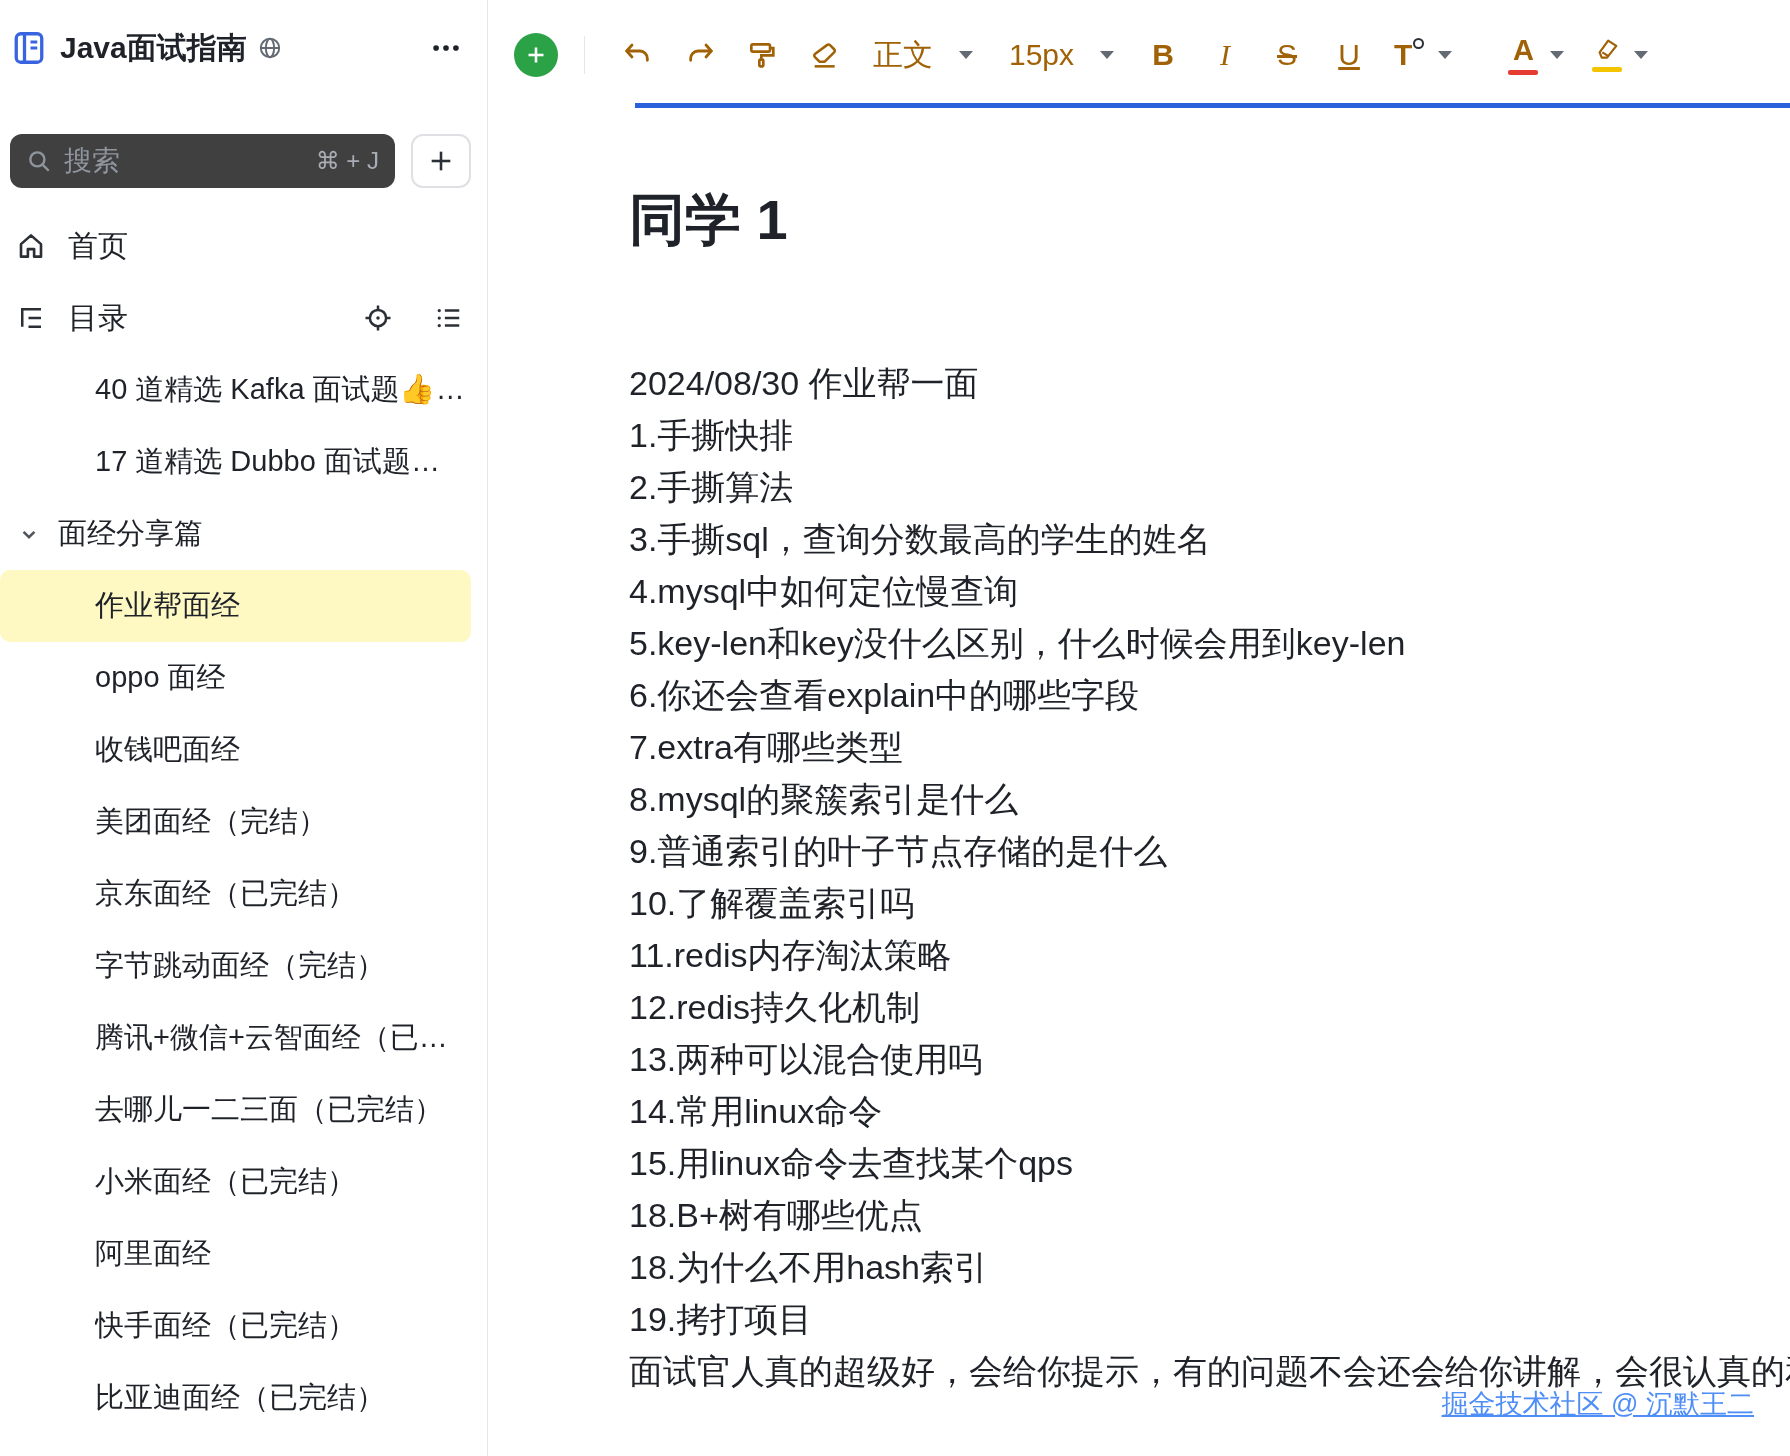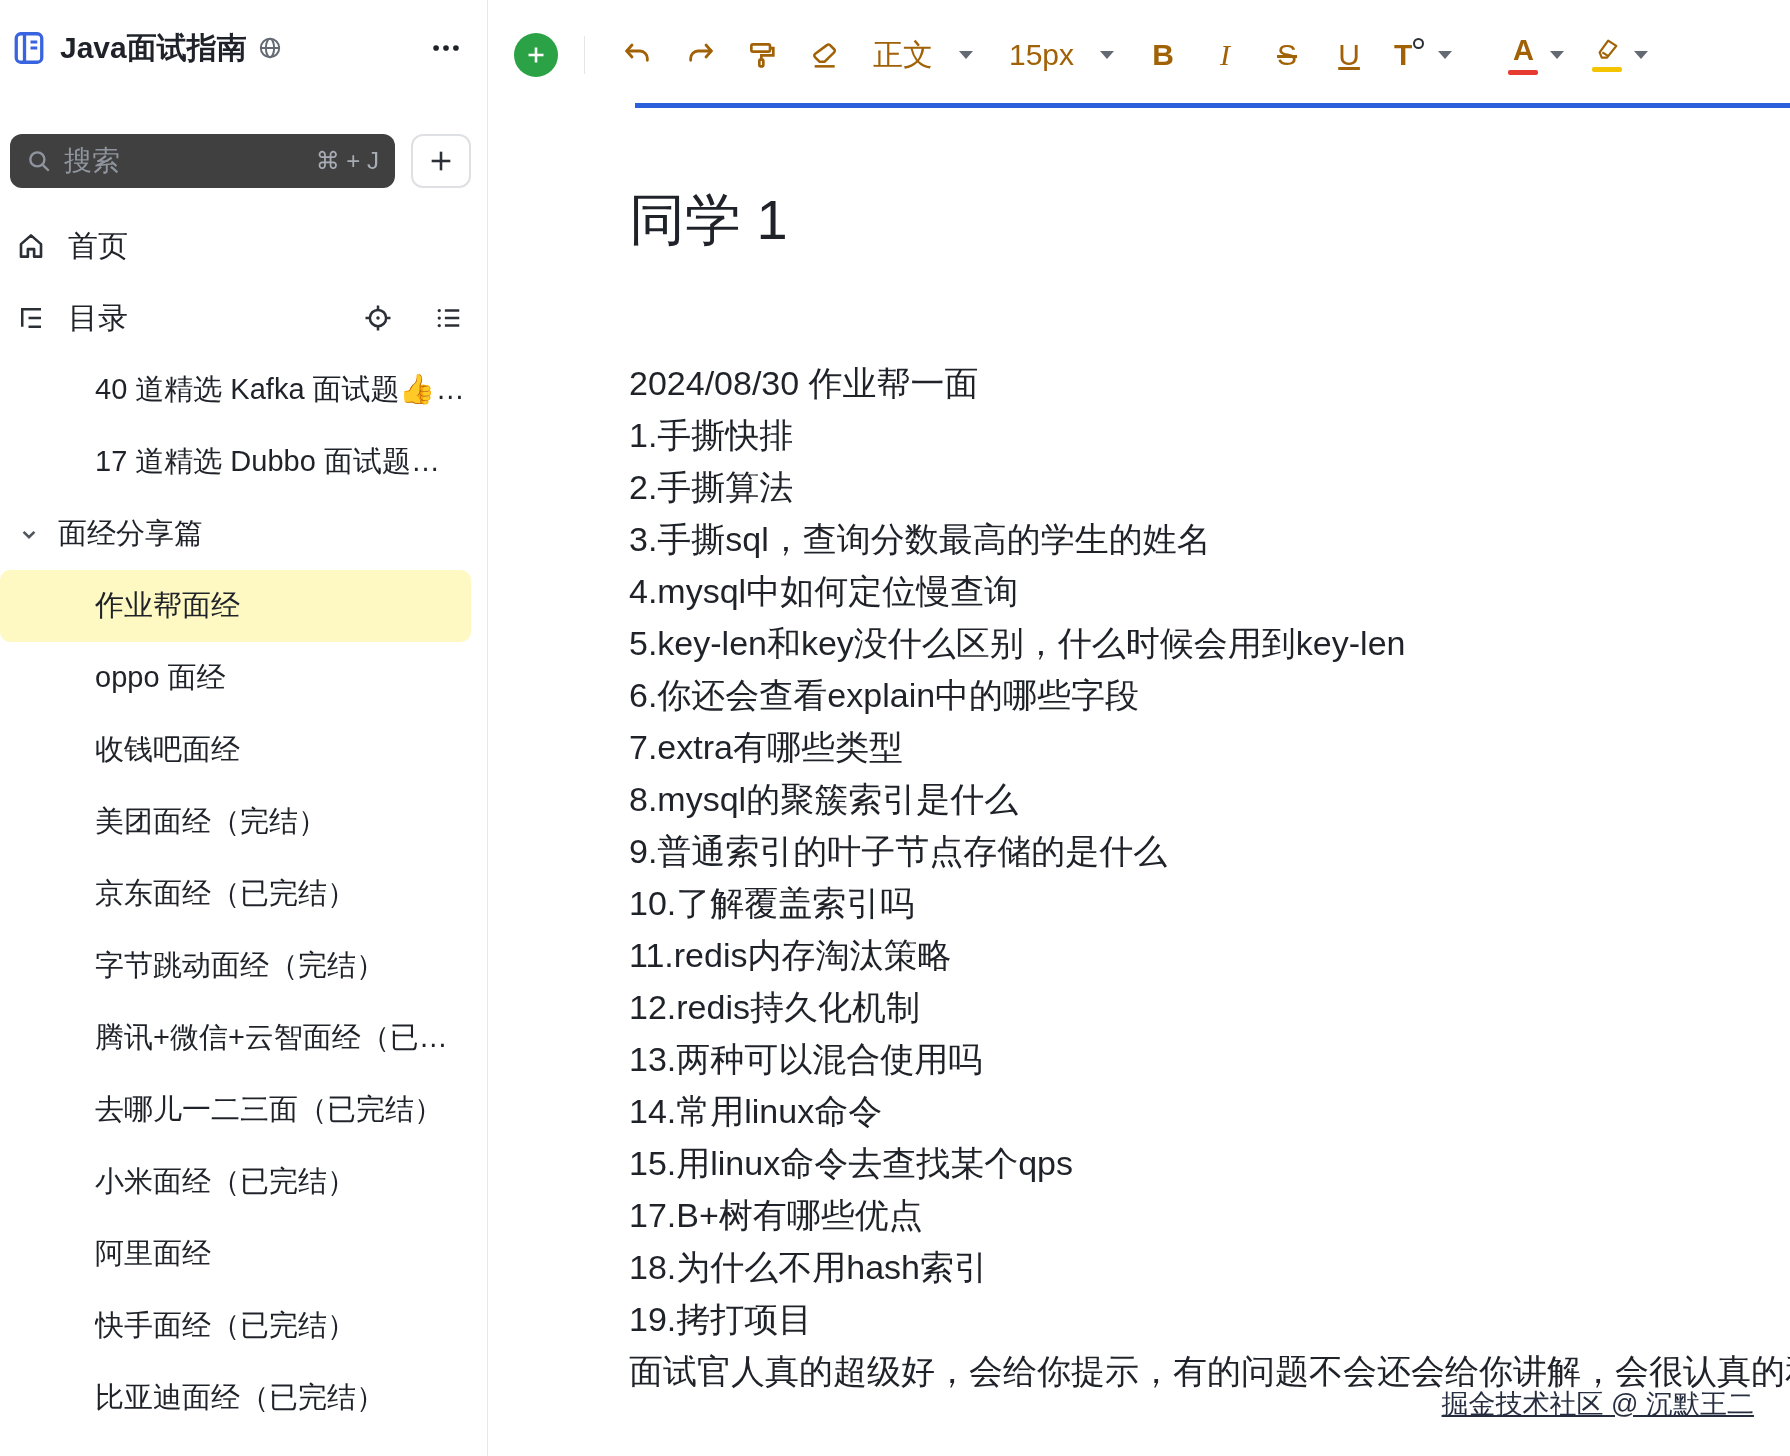--- a/index.html
+++ b/index.html
@@ -80,27 +80,27 @@
   .tb-stack .glyph { font-size:29px; font-weight:600; }
   .color-bar { width:30px; height:5px; border-radius:2px; background:#e63b30; }
   .hl-bar { width:30px; height:5px; border-radius:2px; background:#f5c400; }
   .tb-combo { display:flex; align-items:center; gap:12px; padding:0 14px; }
   .t-sup { position:relative; font-size:30px; font-weight:600; }
   .t-sup::after { content:""; position:absolute; top:0; right:-12px; width:7px; height:7px; border:2.5px solid #2b2f36; border-radius:50%; }
 
   .selection-line { position:absolute; left:147px; right:0; top:103px; height:5px; background:#2b5fdc; z-index:3; }
 
   .doc { flex:1; padding-left:141px; padding-right:30px; overflow:hidden; position:relative; }
-  .doc-title { font-size:56px; font-weight:400; line-height:1.2; margin-top:76px; cursor:text; }
+  .doc-title { font-size:56px; font-weight:700; line-height:1.2; margin-top:76px; cursor:text; }
   .doc-body { margin-top:104px; }
   .doc-line { font-size:34px; line-height:52px; height:52px; white-space:nowrap; cursor:text; }
 
   .watermark {
     position:absolute; top:1386px; right:36px; z-index:5;
-    font-size:27px; color:#0f172a; text-decoration:underline; opacity:.9;
+    font-size:27px; color:#3b82f6; text-decoration:underline; opacity:.9;
     white-space:nowrap;
   }
 </style>
 </head>
 <body>
 
 <div class="app">
 
   <aside class="sidebar">
 
@@ -346,21 +346,21 @@
           <p class="doc-line">6.你还会查看explain中的哪些字段</p>
           <p class="doc-line">7.extra有哪些类型</p>
           <p class="doc-line">8.mysql的聚簇索引是什么</p>
           <p class="doc-line">9.普通索引的叶子节点存储的是什么</p>
           <p class="doc-line">10.了解覆盖索引吗</p>
           <p class="doc-line">11.redis内存淘汰策略</p>
           <p class="doc-line">12.redis持久化机制</p>
           <p class="doc-line">13.两种可以混合使用吗</p>
           <p class="doc-line">14.常用linux命令</p>
           <p class="doc-line">15.用linux命令去查找某个qps</p>
-          <p class="doc-line">17.B+树有哪些优点</p>
+          <p class="doc-line">18.B+树有哪些优点</p>
           <p class="doc-line">18.为什么不用hash索引</p>
           <p class="doc-line">19.拷打项目</p>
           <p class="doc-line">面试官人真的超级好，会给你提示，有的问题不会还会给你讲解，会很认真的和你探讨</p>
         </div>
     </div>
 
     <div class="watermark">掘金技术社区 @ 沉默王二</div>
 
   </main>
 </div>

